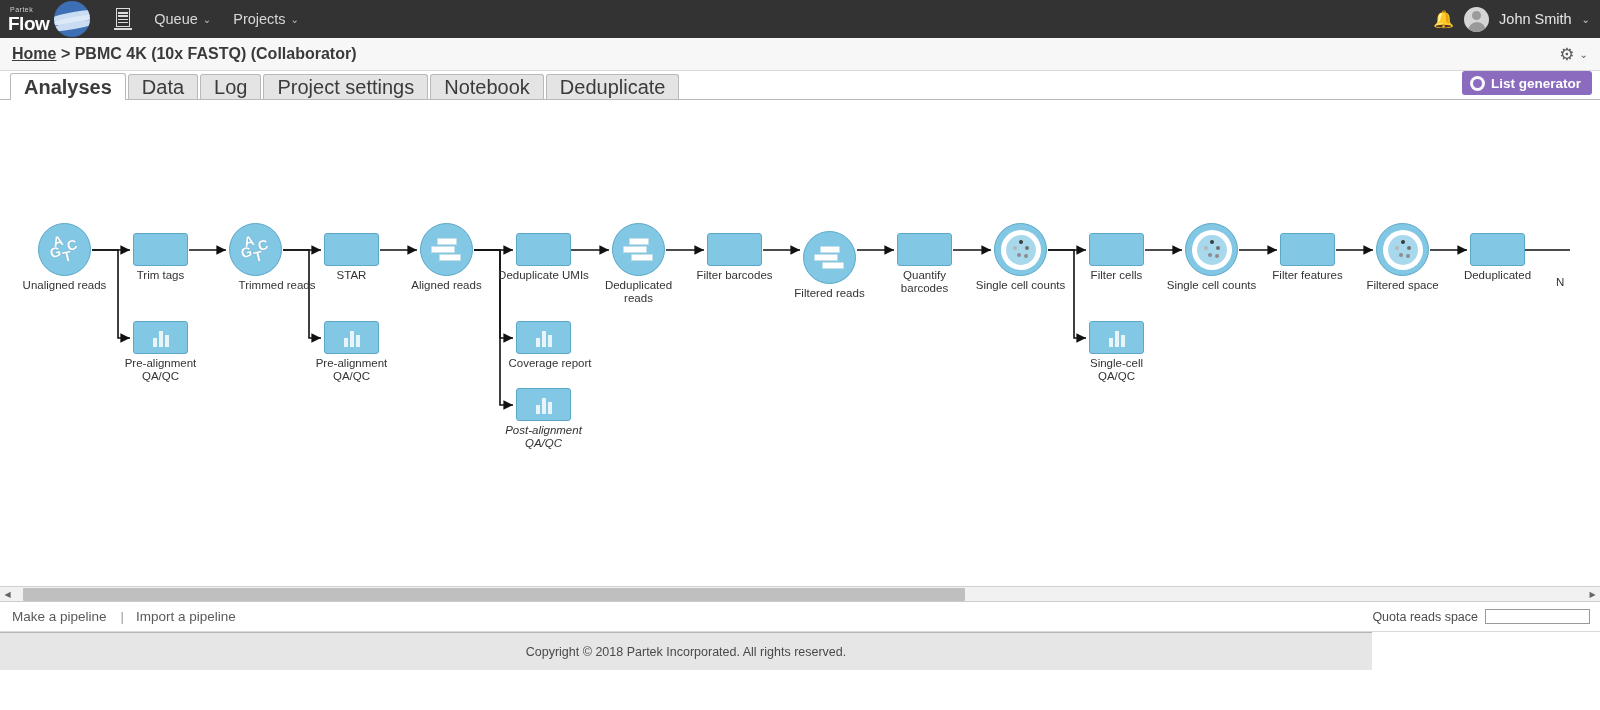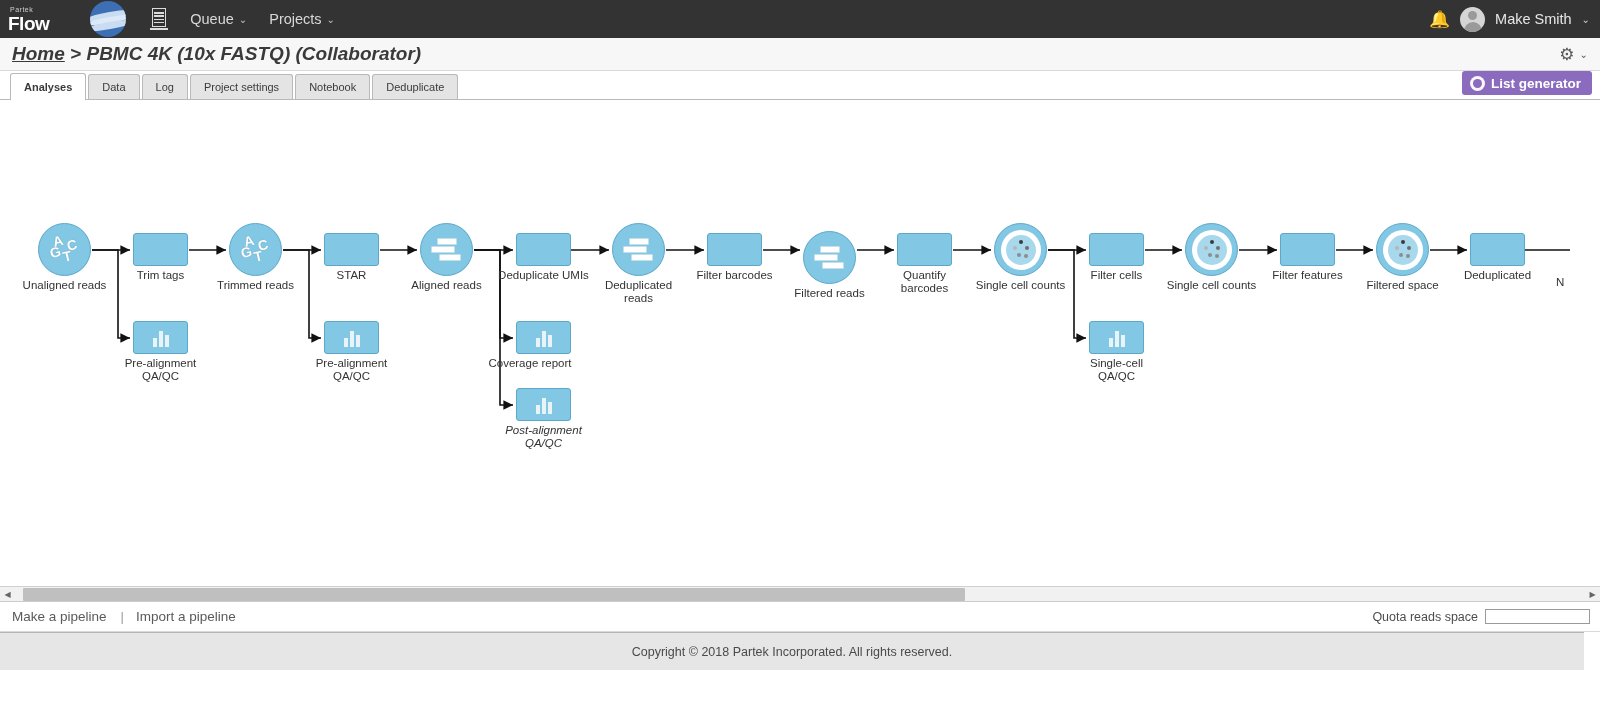--- a/index.html
+++ b/index.html
@@ -10,21 +10,21 @@
     overflow: hidden;
   }
 
   
   .topnav {
     height: 38px; width: 1600px;
     background: #333333;
     display: flex; align-items: center;
     position: relative;
   }
-  .brand { display: flex; align-items: center; margin-left: 8px; gap: 36px; }
+  .brand { display: flex; align-items: center; margin-left: 8px; }
   .brand-text {
     display: flex; flex-direction: column;
     align-items: flex-start; line-height: 1;
     color: #ffffff; margin-right: 2px;
   }
   .brand-partek { font-size: 7px; letter-spacing: .5px; color: #cfcfcf; margin-bottom: 1px; margin-left:2px;}
   .brand-flow { font-size: 19px; font-weight: bold; letter-spacing: -.5px; }
   .brand-logo {
     width: 36px; height: 36px; border-radius: 50%;
     background: #3d6fb4; position: relative; overflow: hidden;
@@ -77,39 +77,39 @@
   }
   .username { color: #e6e6e6; font-size: 14.5px; }
 
   
   .breadcrumb-bar {
     height: 33px; width: 1600px; background: #f7f7f7;
     border-bottom: 1px solid #d9d9d9;
     display: flex; align-items: center; position: relative;
   }
   .crumb {
-    margin-left: 12px; font-size: 19px; font-style: italic;
+    margin-left: 12px; font-size: 16px; 
     font-weight: bold; color: #3a3a3a;
   }
   .crumb a { color: #3a3a3a; text-decoration: underline; }
   .gear-wrap {
     position: absolute; right: 12px; display: flex; align-items: center; gap: 5px;
   }
   .gear { font-size: 17px; color: #5a5a5a; line-height:1; }
   .gear-caret { font-size: 10px; color: #5a5a5a; }
 
   
   .tabstrip {
     height: 29px; width: 1600px; background: #ffffff;
     border-bottom: 1px solid #b9b9b9;
     display: flex; align-items: flex-end; padding-left: 10px;
     position: relative;
   }
   .tab {
-    height: 25px; padding: 0 13px; font-size: 11px; color: #3b3b3b;
+    height: 25px; padding: 0 13px; font-size: 20px; color: #3b3b3b;
     background: #e4e4e4; border: 1px solid #b9b9b9; border-bottom: none;
     border-radius: 3px 3px 0 0; margin-right: 2px;
     display: flex; align-items: center; cursor: pointer;
   }
   .tab.active {
     background: #ffffff; font-weight: bold; height: 27px;
     position: relative; z-index: 2; margin-bottom: -1px;
   }
   .listgen {
     position: absolute; right: 8px; bottom: 4px;
@@ -226,21 +226,21 @@
   }
   .quota-label { font-size: 12.5px; color: #4d4d4d; }
   .quota-bar {
     width: 105px; height: 15px; background: #ffffff; border: 1px solid #9a9a9a;
     position: relative; overflow: hidden;
   }
   .quota-fill { height: 100%; background: #6aa84f; width: 0%; }
 
   
   .footer {
-    width: 1584px; height: 38px; background: #e6e6e6;
+    width: 1372px; height: 38px; background: #e6e6e6;
     border-top: 1px solid #b5b5b5;
     display: flex; align-items: center; justify-content: center;
   }
   .footer-text { font-size: 12.5px; color: #4a4a4a; }
 </style>
 </head>
 <body>
 
 <div class="topnav">
   <div class="brand">
@@ -268,21 +268,21 @@
     <span class="caret">⌄</span>
   </div>
   <div class="navitem">
     <span>Projects</span>
     <span class="caret">⌄</span>
   </div>
 
   <div class="nav-right">
     <span class="bell">🔔</span>
     <span class="avatar"></span>
-    <span class="username">Make Smith</span>
+    <span class="username">John Smith</span>
     <span class="caret" style="color:#e6e6e6">⌄</span>
   </div>
 </div>
 
 <div class="breadcrumb-bar">
   <div class="crumb">
     <a href="#">Home</a><span> &gt; </span><span>PBMC 4K (10x FASTQ) (Collaborator)</span>
   </div>
   <div class="gear-wrap">
     <span class="gear">⚙</span>
@@ -375,21 +375,21 @@
       </div>
       <div class="node" style="left: 229px; top: 123px;">
         <div class="node-circle">
           <span class="icon-agct">
             <span class="a">A</span>
             <span class="c">C</span>
             <span class="g">G</span>
             <span class="t">T</span>
           </span>
         </div>
-        <div class="node-label" style="top: 56px; left: 26.5px;">Trimmed reads</div>
+        <div class="node-label" style="top: 56px; left: 26.5px; text-align: right;">Trimmed reads</div>
       </div>
       <div class="node" style="left: 324px; top: 133px;">
         <div class="node-box"></div>
         <div class="node-label" style="top: 36px; left: 27.5px;">STAR</div>
       </div>
       <div class="node" style="left: 420px; top: 123px;">
         <div class="node-circle">
           <span class="icon-reads">
             <i></i>
             <i></i>
@@ -509,21 +509,21 @@
 QA/QC</div>
       </div>
       <div class="node" style="left: 516px; top: 221px;">
         <div class="node-box">
           <span class="icon-qc">
             <i></i>
             <i></i>
             <i></i>
           </span>
         </div>
-        <div class="node-label" style="top: 36px; left: 14px;">Coverage report</div>
+        <div class="node-label" style="top: 36px; left: 34px;">Coverage report</div>
       </div>
       <div class="node" style="left: 516px; top: 288px;">
         <div class="node-box">
           <span class="icon-qc">
             <i></i>
             <i></i>
             <i></i>
           </span>
         </div>
         <div class="node-label" style="top: 36px; left: 27.5px; font-style: italic;">Post-alignment

